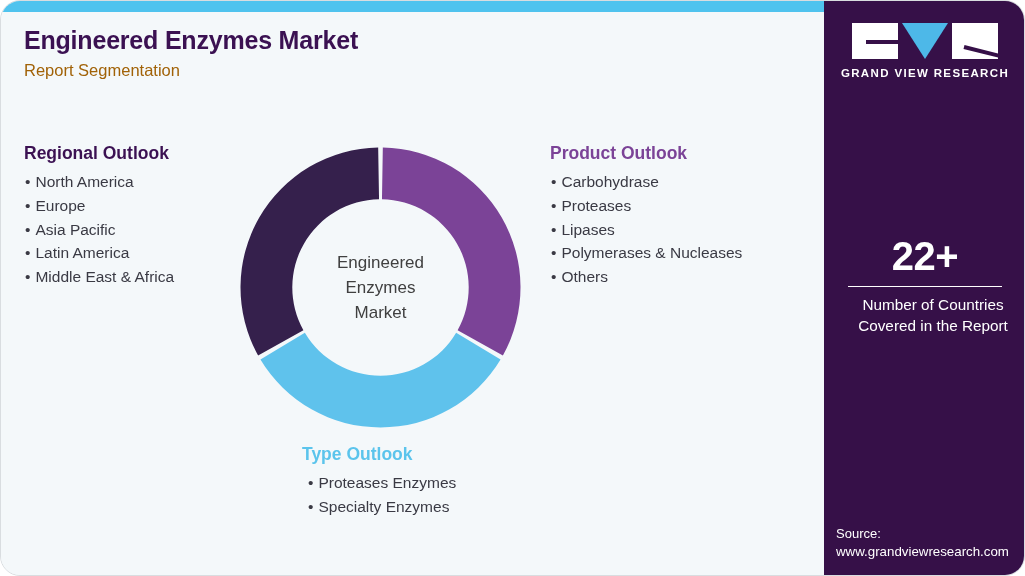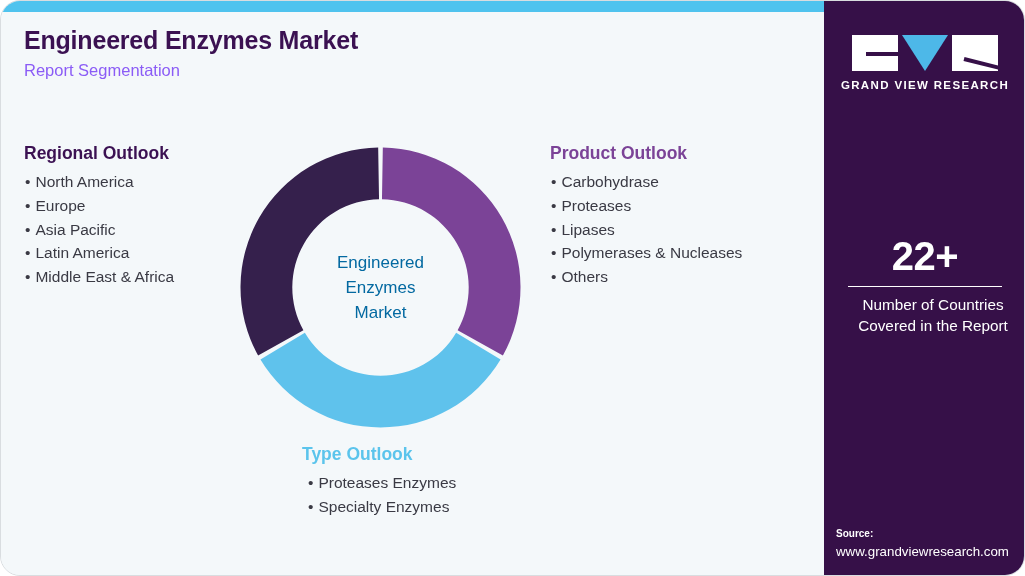--- a/index.html
+++ b/index.html
@@ -54,21 +54,21 @@
   .main-title {
     font-size: 25px;
     font-weight: bold;
     color: #3b1152;
     letter-spacing: -0.2px;
     line-height: 1.15;
     margin: 0;
   }
   .sub-title {
     font-size: 16.5px;
-    color: #8b5cf6;
+    color: #a16207;
     margin: 6px 0 0 0;
     line-height: 1.15;
   }
 
   
   .outlook {
     position: absolute;
   }
   .outlook-heading {
     font-size: 17.5px;
@@ -121,42 +121,42 @@
     width: 281px;
     height: 281px;
     display: flex;
     flex-direction: column;
     align-items: center;
     justify-content: center;
     pointer-events: none;
   }
   .donut-center-text span {
     font-size: 17px;
-    color: #0369a1;
+    color: #404040;
     line-height: 25px;
     text-align: center;
   }
 
   
   .right-panel {
     position: absolute;
     left: 823px;
     top: 0;
     width: 202px;
     height: 576px;
     background: #361048;
     border-top-right-radius: 8px;
     border-bottom-right-radius: 8px;
   }
 
   
   .logo-block {
     position: absolute;
     left: 0;
-    top: 34px;
+    top: 22px;
     width: 202px;
     display: flex;
     flex-direction: column;
     align-items: center;
   }
   .logo-marks {
     display: flex;
     align-items: flex-start;
     gap: 4px;
     height: 36px;
@@ -239,22 +239,22 @@
   }
 
   
   .source-block {
     position: absolute;
     left: 12px;
     bottom: 16px;
     width: 190px;
   }
   .source-label {
-    font-size: 10px;
-    font-weight: bold;
+    font-size: 13px;
+    font-weight: normal;
     color: #ffffff;
     line-height: 17px;
   }
   .source-url {
     font-size: 13.3px;
     color: #ffffff;
     line-height: 19px;
     white-space: nowrap;
   }
 </style>

